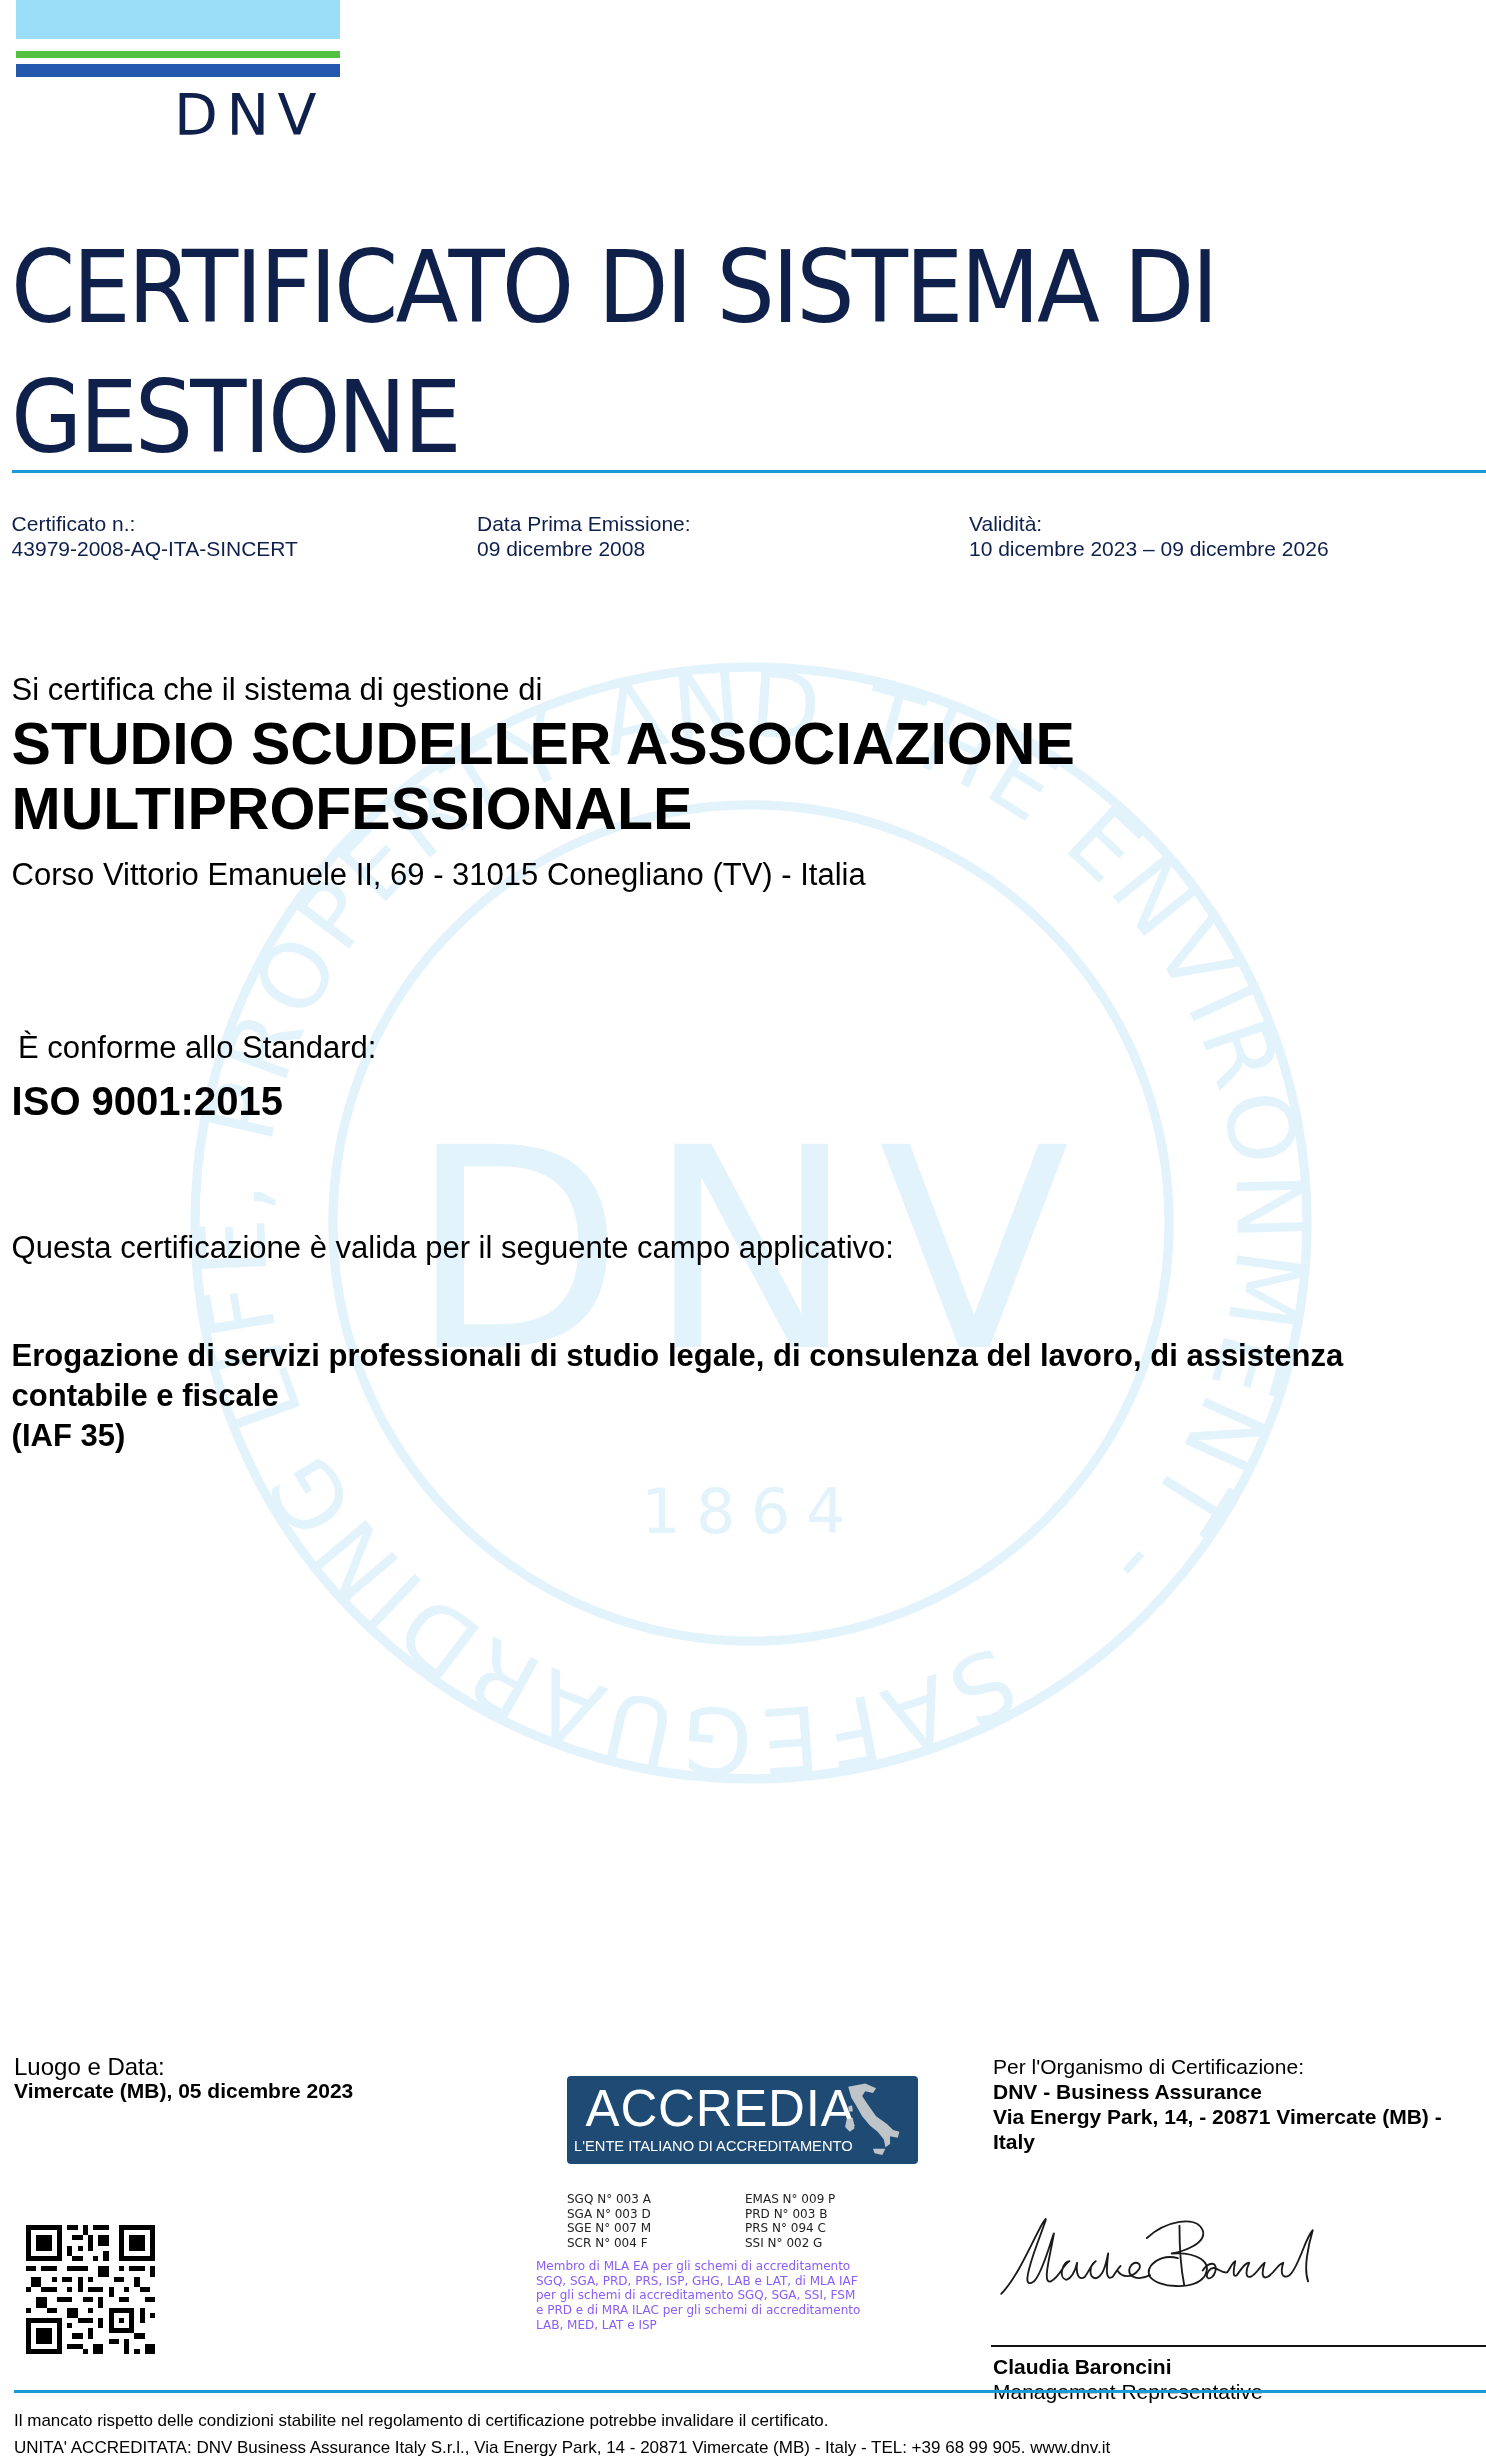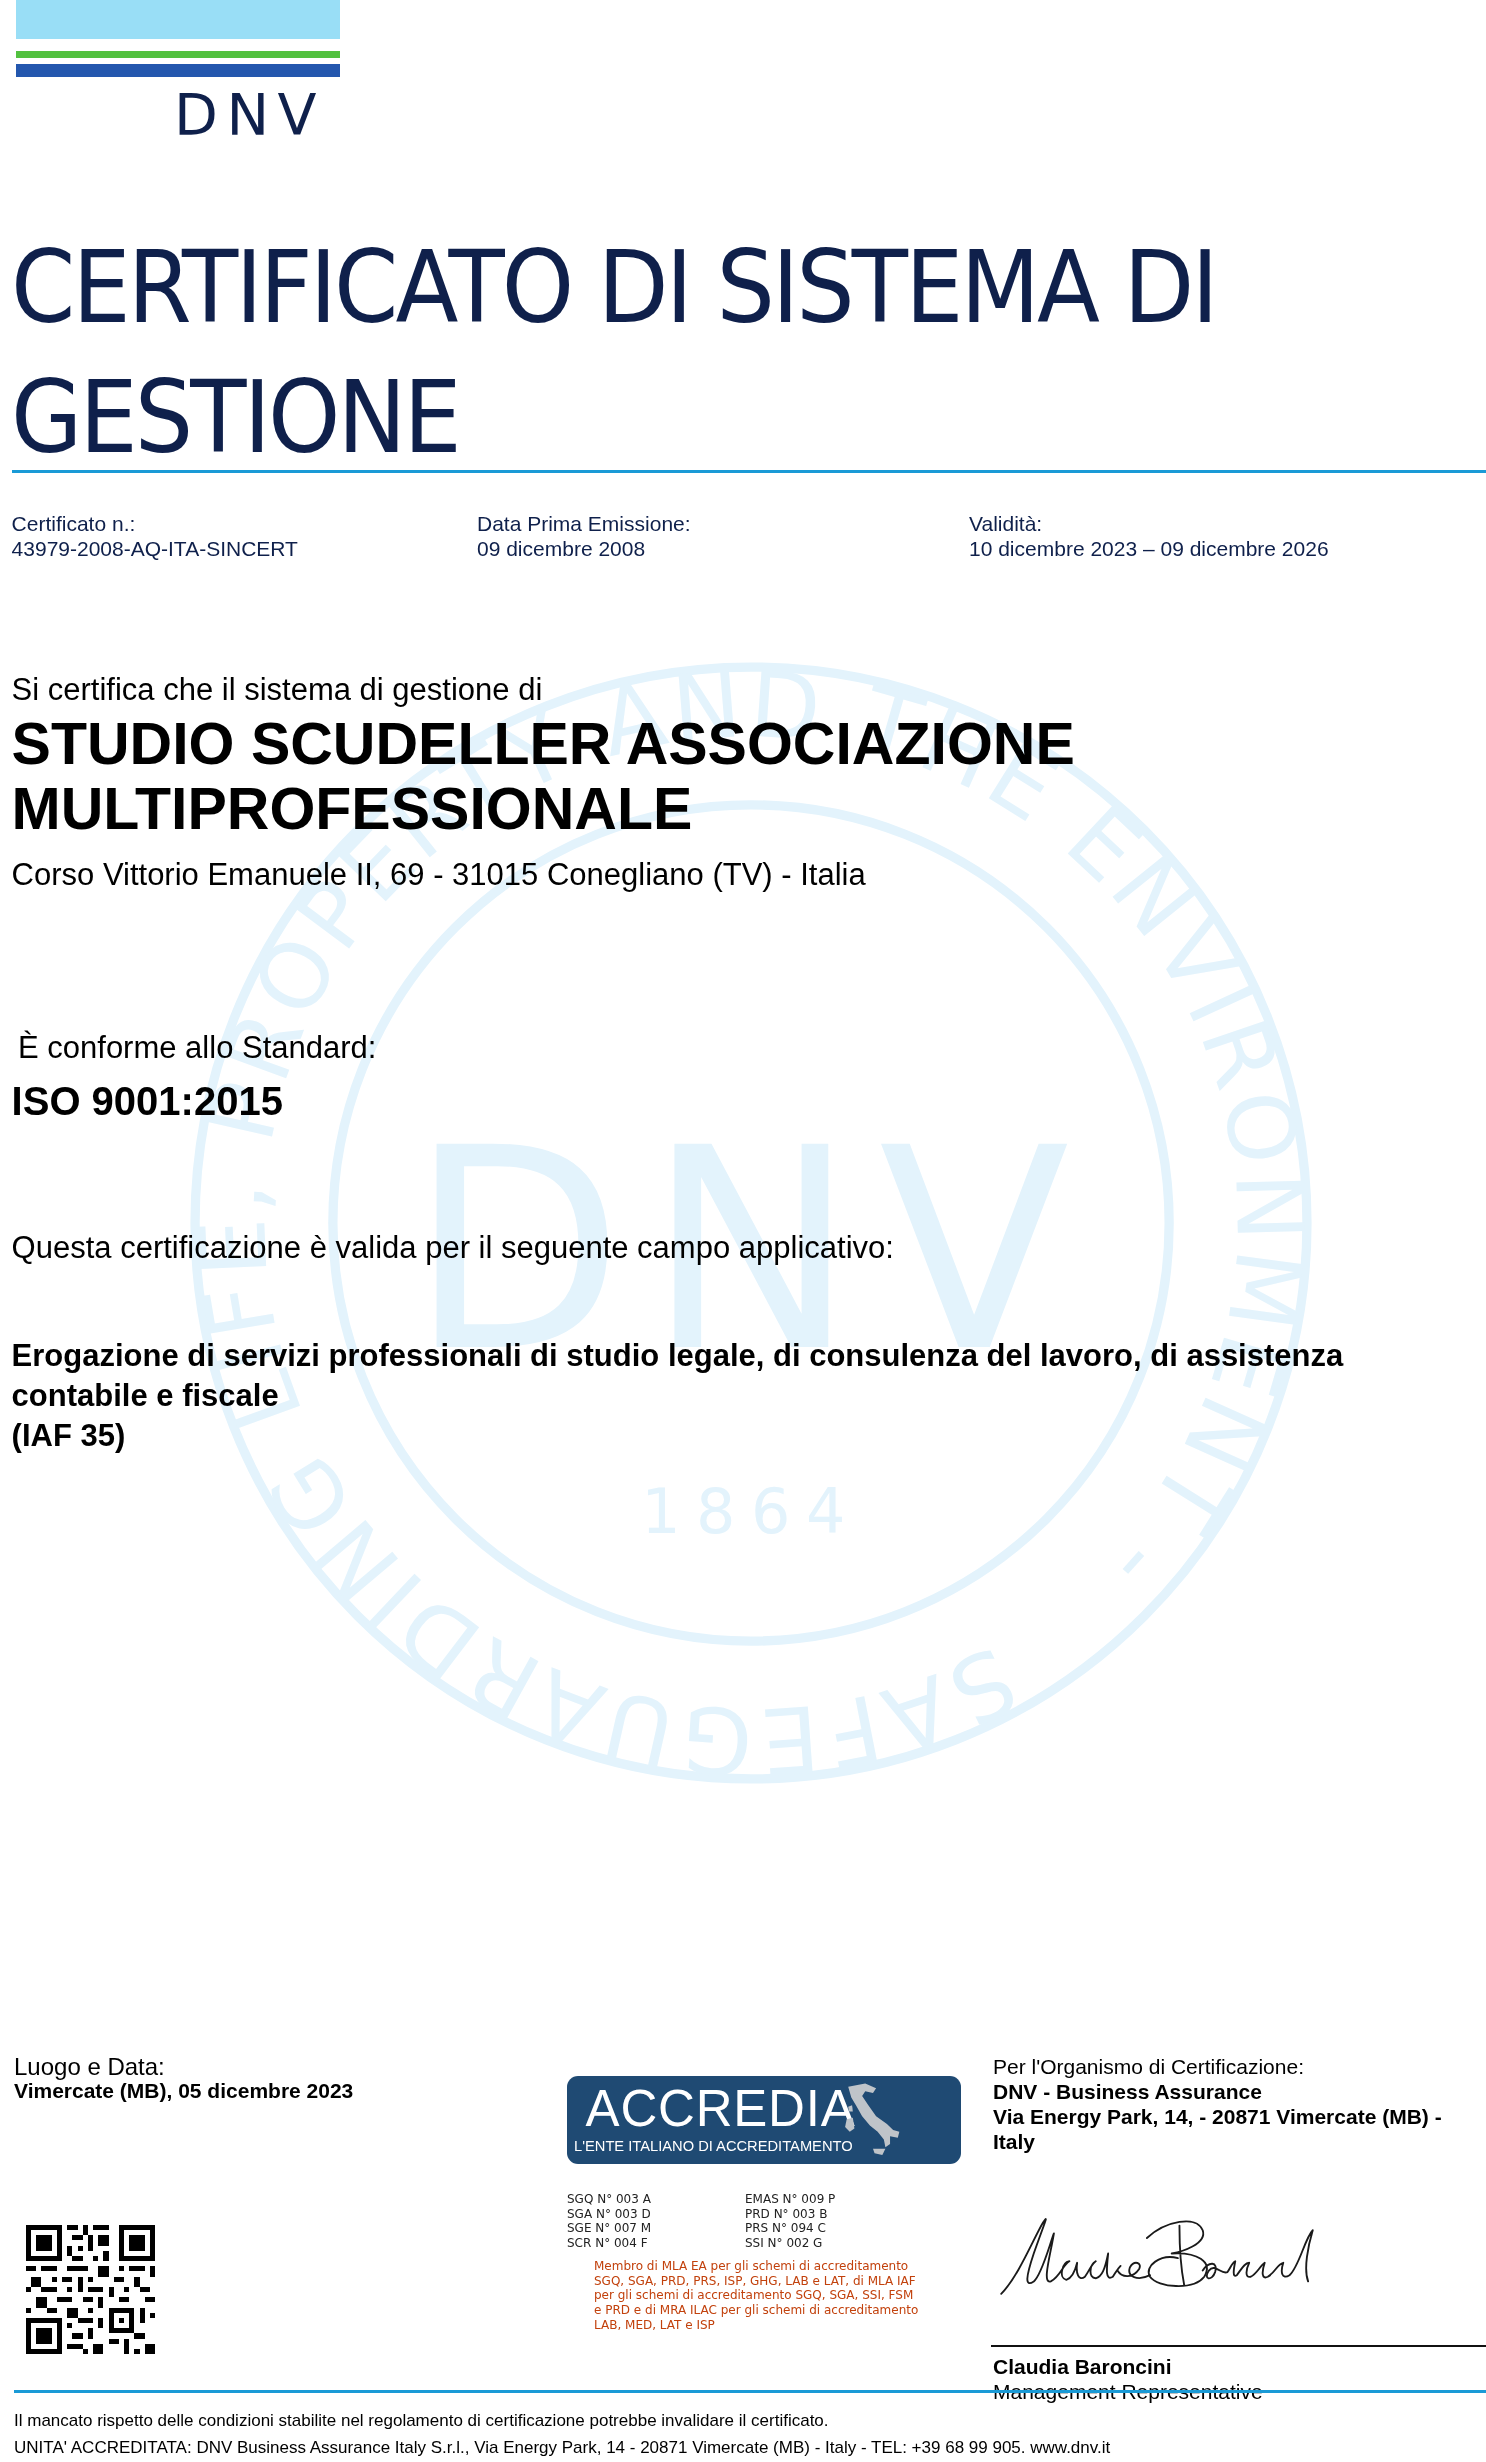--- a/index.html
+++ b/index.html
@@ -28,30 +28,30 @@
   .company { left:11.6px; top:712px; font-size:59px; font-weight:bold; line-height:65px; }
   .address { left:11.6px; top:856px; font-size:31px; line-height:37px; }
   .std-lbl { left:18px; top:1029px; font-size:31px; line-height:37px; }
   .std-val { left:11.6px; top:1078px; font-size:40px; font-weight:bold; line-height:46px; }
   .scope-lbl { left:11.6px; top:1229px; font-size:31px; line-height:37px; }
   .scope { left:11.6px; top:1336px; font-size:31px; font-weight:bold; line-height:40px; width:1471px; white-space:normal; }
   
   .place-lbl { left:14px; top:2054px; font-size:24px; line-height:25px; }
   .place-val { left:14px; top:2078px; font-size:21px; line-height:25px; font-weight:bold; }
   .qr { left:25.6px; top:2225px; width:129px; height:129px; }
-  .accredia-box { left:567px; top:2076px; width:394px; height:88px; background:#1f4a73; border-radius:11px; }
+  .accredia-box { left:567px; top:2076px; width:351px; height:88px; background:#1f4a73; border-radius:4px; }
   .acc-title { left:18.6px; top:6.2px; font-size:51px; color:#fff; letter-spacing:0.8px; line-height:54px; }
   .acc-sub { left:7px; top:62px; font-size:14.7px; color:#fff; line-height:17px; }
   .acc-italy { left:275px; top:6.2px; width:62px; height:76px; }
   .acc-codes { left:567px; top:2176px; width:351px; font-family:"DejaVu Sans", sans-serif;
                font-size:12px; line-height:14.7px; color:#222; }
   .acc-col { position:absolute; top:16px; }
   .acc-col div { white-space:nowrap; }
-  .acc-note { left:594px; top:2259px; width:356px; font-family:"DejaVu Sans", sans-serif;
-              font-size:12px; line-height:14.7px; color:#c2410c; }
+  .acc-note { left:536px; top:2259px; width:356px; font-family:"DejaVu Sans", sans-serif;
+              font-size:12px; line-height:14.7px; color:#8b5cf6; }
   .org-lbl { left:993px; top:2054px; font-size:21px; line-height:25px; }
   .org-block { left:993px; top:2079px; width:480px; font-size:21px; font-weight:bold; line-height:25px; }
   .signature { left:995px; top:2207px; width:341px; height:93px; }
   .sig-line { left:991px; top:2345px; width:496px; height:1.5px; background:#111; }
   .signer { left:993px; top:2354px; font-size:21px; font-weight:bold; line-height:25px; }
   .signer-role { left:993px; top:2379px; font-size:21px; line-height:25px; }
   .rule-bottom { left:14px; top:2390px; width:1473px; height:3.1px; background:#1a9ad6; }
   .foot1 { left:14px; top:2411px; font-size:17px; line-height:20px; }
   .foot2 { left:14px; top:2438px; font-size:17px; line-height:20px; }
 </style>

